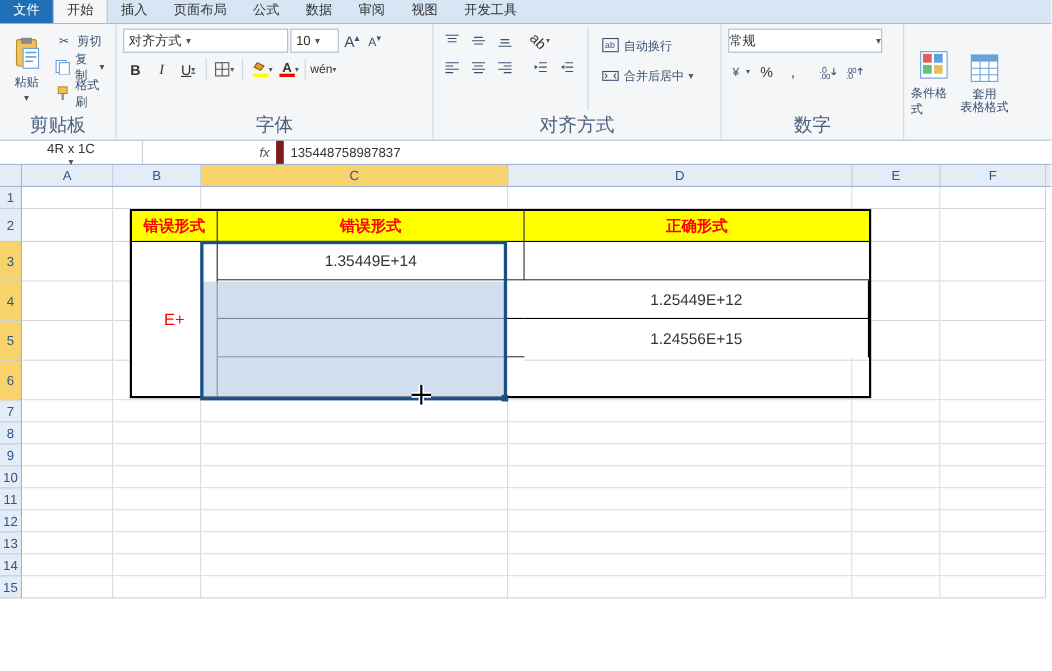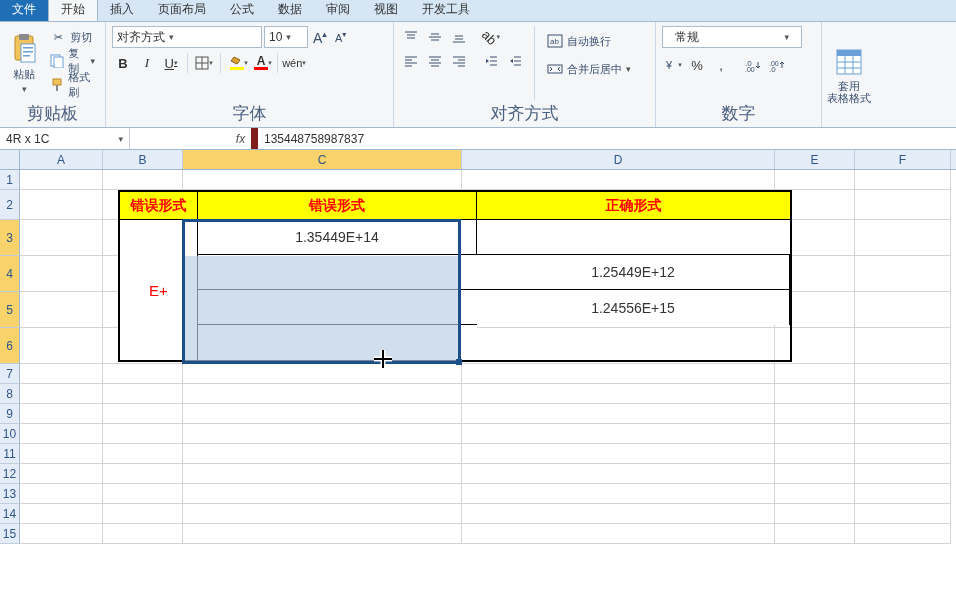--- a/index.html
+++ b/index.html
@@ -30,25 +30,25 @@
 .drop-tri { font-size: 9px; color: #555; }
 .aa-inc { font-size: 14px; color: #3a5070; padding: 0 3px; }
 
 .font-bot-row { display: flex; gap: 2px; align-items: center; }
 .fmt-btn { width: 22px; height: 22px; border: 1px solid transparent; display: flex; align-items: center; justify-content: center; font-size: 13px; cursor: pointer; }
 .color-swatch { width: 14px; height: 3px; display: block; margin-top: 1px; }
 
 .align-rows { display: flex; flex-direction: column; gap: 2px; }
 .align-row { display: flex; gap: 2px; }
 
-.num-select { border: 1px solid #abc; background: #fff; height: 22px; width: 140px; padding: 0 12px; font-size: 12px; display: flex; align-items: center; justify-content: space-between;}
+.num-select { border: 1px solid #abc; background: #fff; height: 22px; width: 140px; padding: 0 0; font-size: 12px; display: flex; align-items: center; justify-content: space-between;}
 
 
 .formula-bar { display: flex; height: 22px; border-bottom: 1px solid #a0b8d0; background: #fff; align-items: stretch; }
-.name-box { width: 130px; border-right: 1px solid #ccd; display: flex; align-items: center; padding: 0 6px; font-size: 12px; justify-content: space-between; }
+.name-box { width: 130px; border-right: 1px solid #ccd; display: flex; align-items: center; padding: 0 6px; font-size: 12px; justify-content: space-between; flex-direction: column; }
 .fx-area { display: flex; align-items: center; }
 .fx-btn { width: 28px; text-align: center; font-style: italic; color: #555; border-right: 7px solid #7f1d1d; height: 100%; display:flex; align-items:center; justify-content:center;}
 .formula-input { flex: 1; padding: 0 6px; display: flex; align-items: center; font-size: 12px; }
 
 
 .grid-wrap { position: relative; }
 .col-headers { display: flex; height: 20px; background: #e4ecf7; border-bottom: 1px solid #9eb6ce; }
 .corner { width: 20px; border-right: 1px solid #9eb6ce; background: #e4ecf7; }
 .col-h { border-right: 1px solid #c0cddd; display: flex; align-items: center; justify-content: center; color: #30568a; font-size: 12px; }
 .col-h.sel { background: #f8d26a; }
@@ -329,20 +329,32 @@
               <path d="M13 10 L13 4 M11 6 L13 4 L15 6" stroke="#3a5070" fill="none"></path>
             </svg>
           </div>
       </div>
     </div>
     <div class="ribbon-group-label">数字</div>
   </div>
 
   <div class="ribbon-group" style="flex:1;border-right:none">
     <div class="ribbon-group-body">
+      <div class="big-btn">
+        <div class="icon-box">
+            <svg width="28" height="28">
+              <rect x="2" y="2" width="24" height="24" fill="#fff" stroke="#6aa0da"></rect>
+              <rect x="4" y="4" width="8" height="8" fill="#e06060"></rect>
+              <rect x="14" y="4" width="8" height="8" fill="#60a0e0"></rect>
+              <rect x="4" y="14" width="8" height="8" fill="#60c080"></rect>
+              <rect x="14" y="14" width="8" height="8" fill="#e0c060"></rect>
+            </svg>
+          </div>
+        <span>条件格式</span>
+      </div>
       <div class="big-btn">
         <div class="icon-box">
             <svg width="28" height="28">
               <rect x="2" y="2" width="24" height="24" fill="#fff" stroke="#6aa0da"></rect>
               <rect x="2" y="2" width="24" height="6" fill="#6aa0da"></rect>
               <line x1="2" y1="14" x2="26" y2="14" stroke="#6aa0da"></line>
               <line x1="2" y1="20" x2="26" y2="20" stroke="#6aa0da"></line>
               <line x1="10" y1="8" x2="10" y2="26" stroke="#6aa0da"></line>
               <line x1="18" y1="8" x2="18" y2="26" stroke="#6aa0da"></line>
             </svg>

